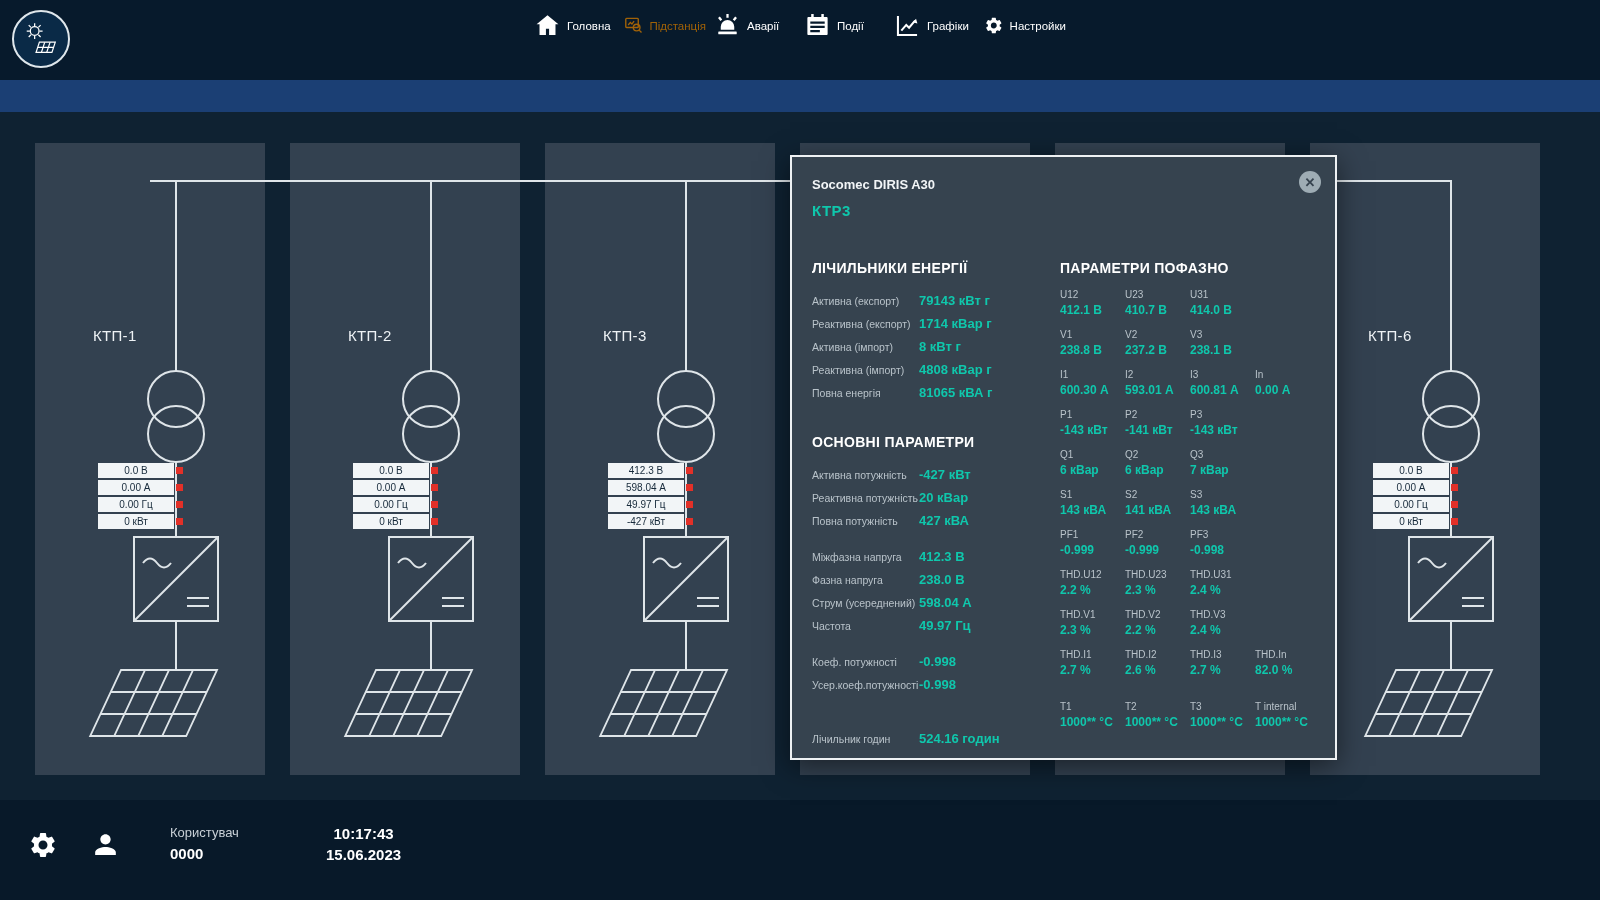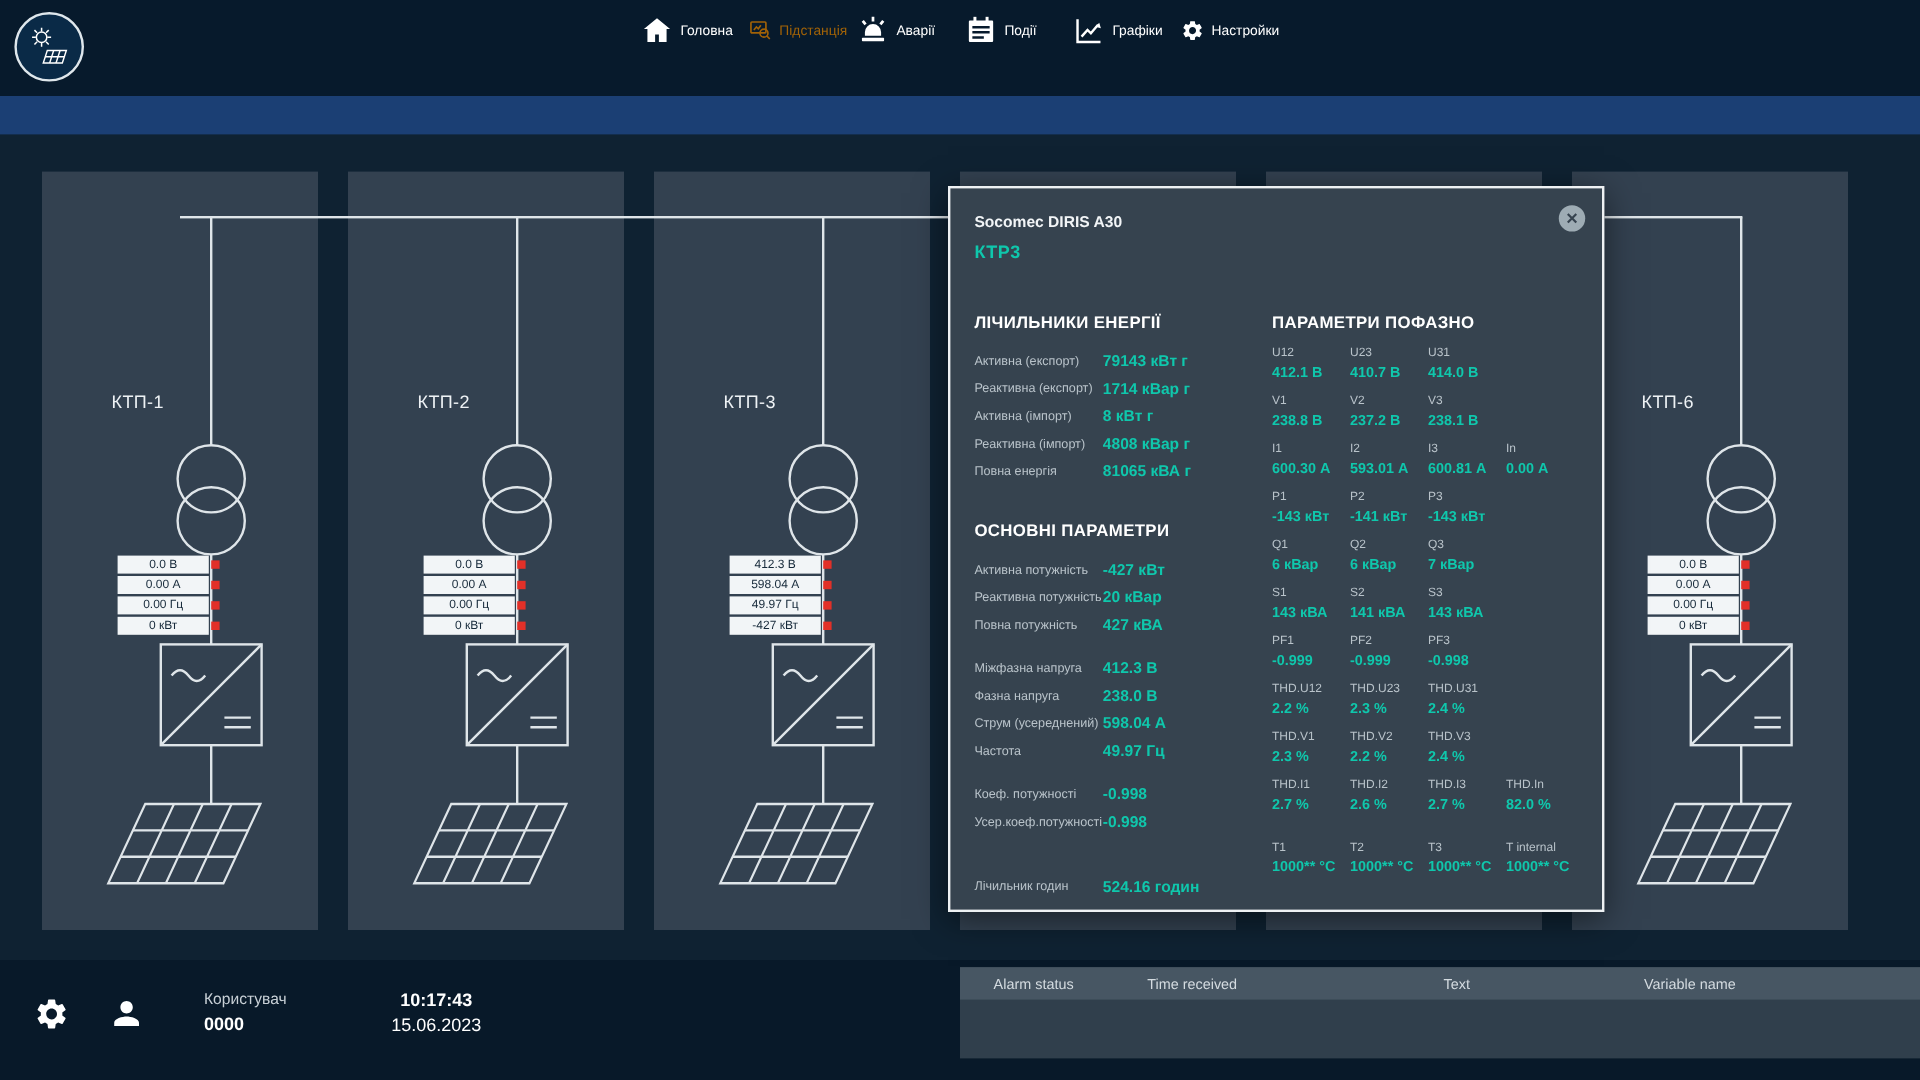--- a/index.html
+++ b/index.html
@@ -57,21 +57,21 @@
   .footer { position:absolute; left:0; top:800px; width:100%; height:100px; background:#081929; z-index:2; }
   .footer-icon { position:absolute; color:#ffffff; cursor:pointer; }
   .footer-icon svg { width:100%; height:100%; display:block; }
   .gear-btn { left:28px; top:30px; width:30px; height:30px; }
   .user-btn { left:90px; top:29px; width:31px; height:31px; }
   .user-block { position:absolute; left:170px; top:25px; }
   .user-label { font-size:13px; color:#c8d0d6; margin-bottom:5px; }
   .user-id { font-size:15px; font-weight:bold; color:#ffffff; }
   .time-block { position:absolute; left:326px; top:25px; }
   .time-value { font-size:15px; font-weight:bold; color:#ffffff; margin-bottom:4px;text-align:center; }
-  .date-value { font-size:15px; font-weight:normal; color:#ffffff; }
+  .date-value { font-size:15px; font-weight:bold; color:#ffffff; }
   .alarm-table { position:absolute; left:800px; top:6px; right:0; height:76px; background:#303f4c; }
   .alarm-head { display:grid; grid-template-columns:128px 247px 167px 1fr; align-items:center; height:27px;
                 background:#475663; padding-left:28px; }
   .alarm-col { font-size:12px; color:#d4dbe0; }
   .alarm-body { height:49px; }
 </style>
 </head>
 <body>
 
 <div class="screen">
@@ -561,24 +561,15 @@
         </svg>
       </div>
     <div class="user-block">
       <div class="user-label">Користувач</div>
       <div class="user-id">0000</div>
     </div>
     <div class="time-block">
       <div class="time-value">10:17:43</div>
       <div class="date-value">15.06.2023</div>
     </div>
-    <div class="alarm-table">
-      <div class="alarm-head" id="alarm-cols">
-          <span class="alarm-col">Alarm status</span>
-          <span class="alarm-col">Time received</span>
-          <span class="alarm-col">Text</span>
-          <span class="alarm-col">Variable name</span>
-        </div>
-      <div class="alarm-body"></div>
-    </div>
   </footer>
 
 </div>
 
 </body></html>

